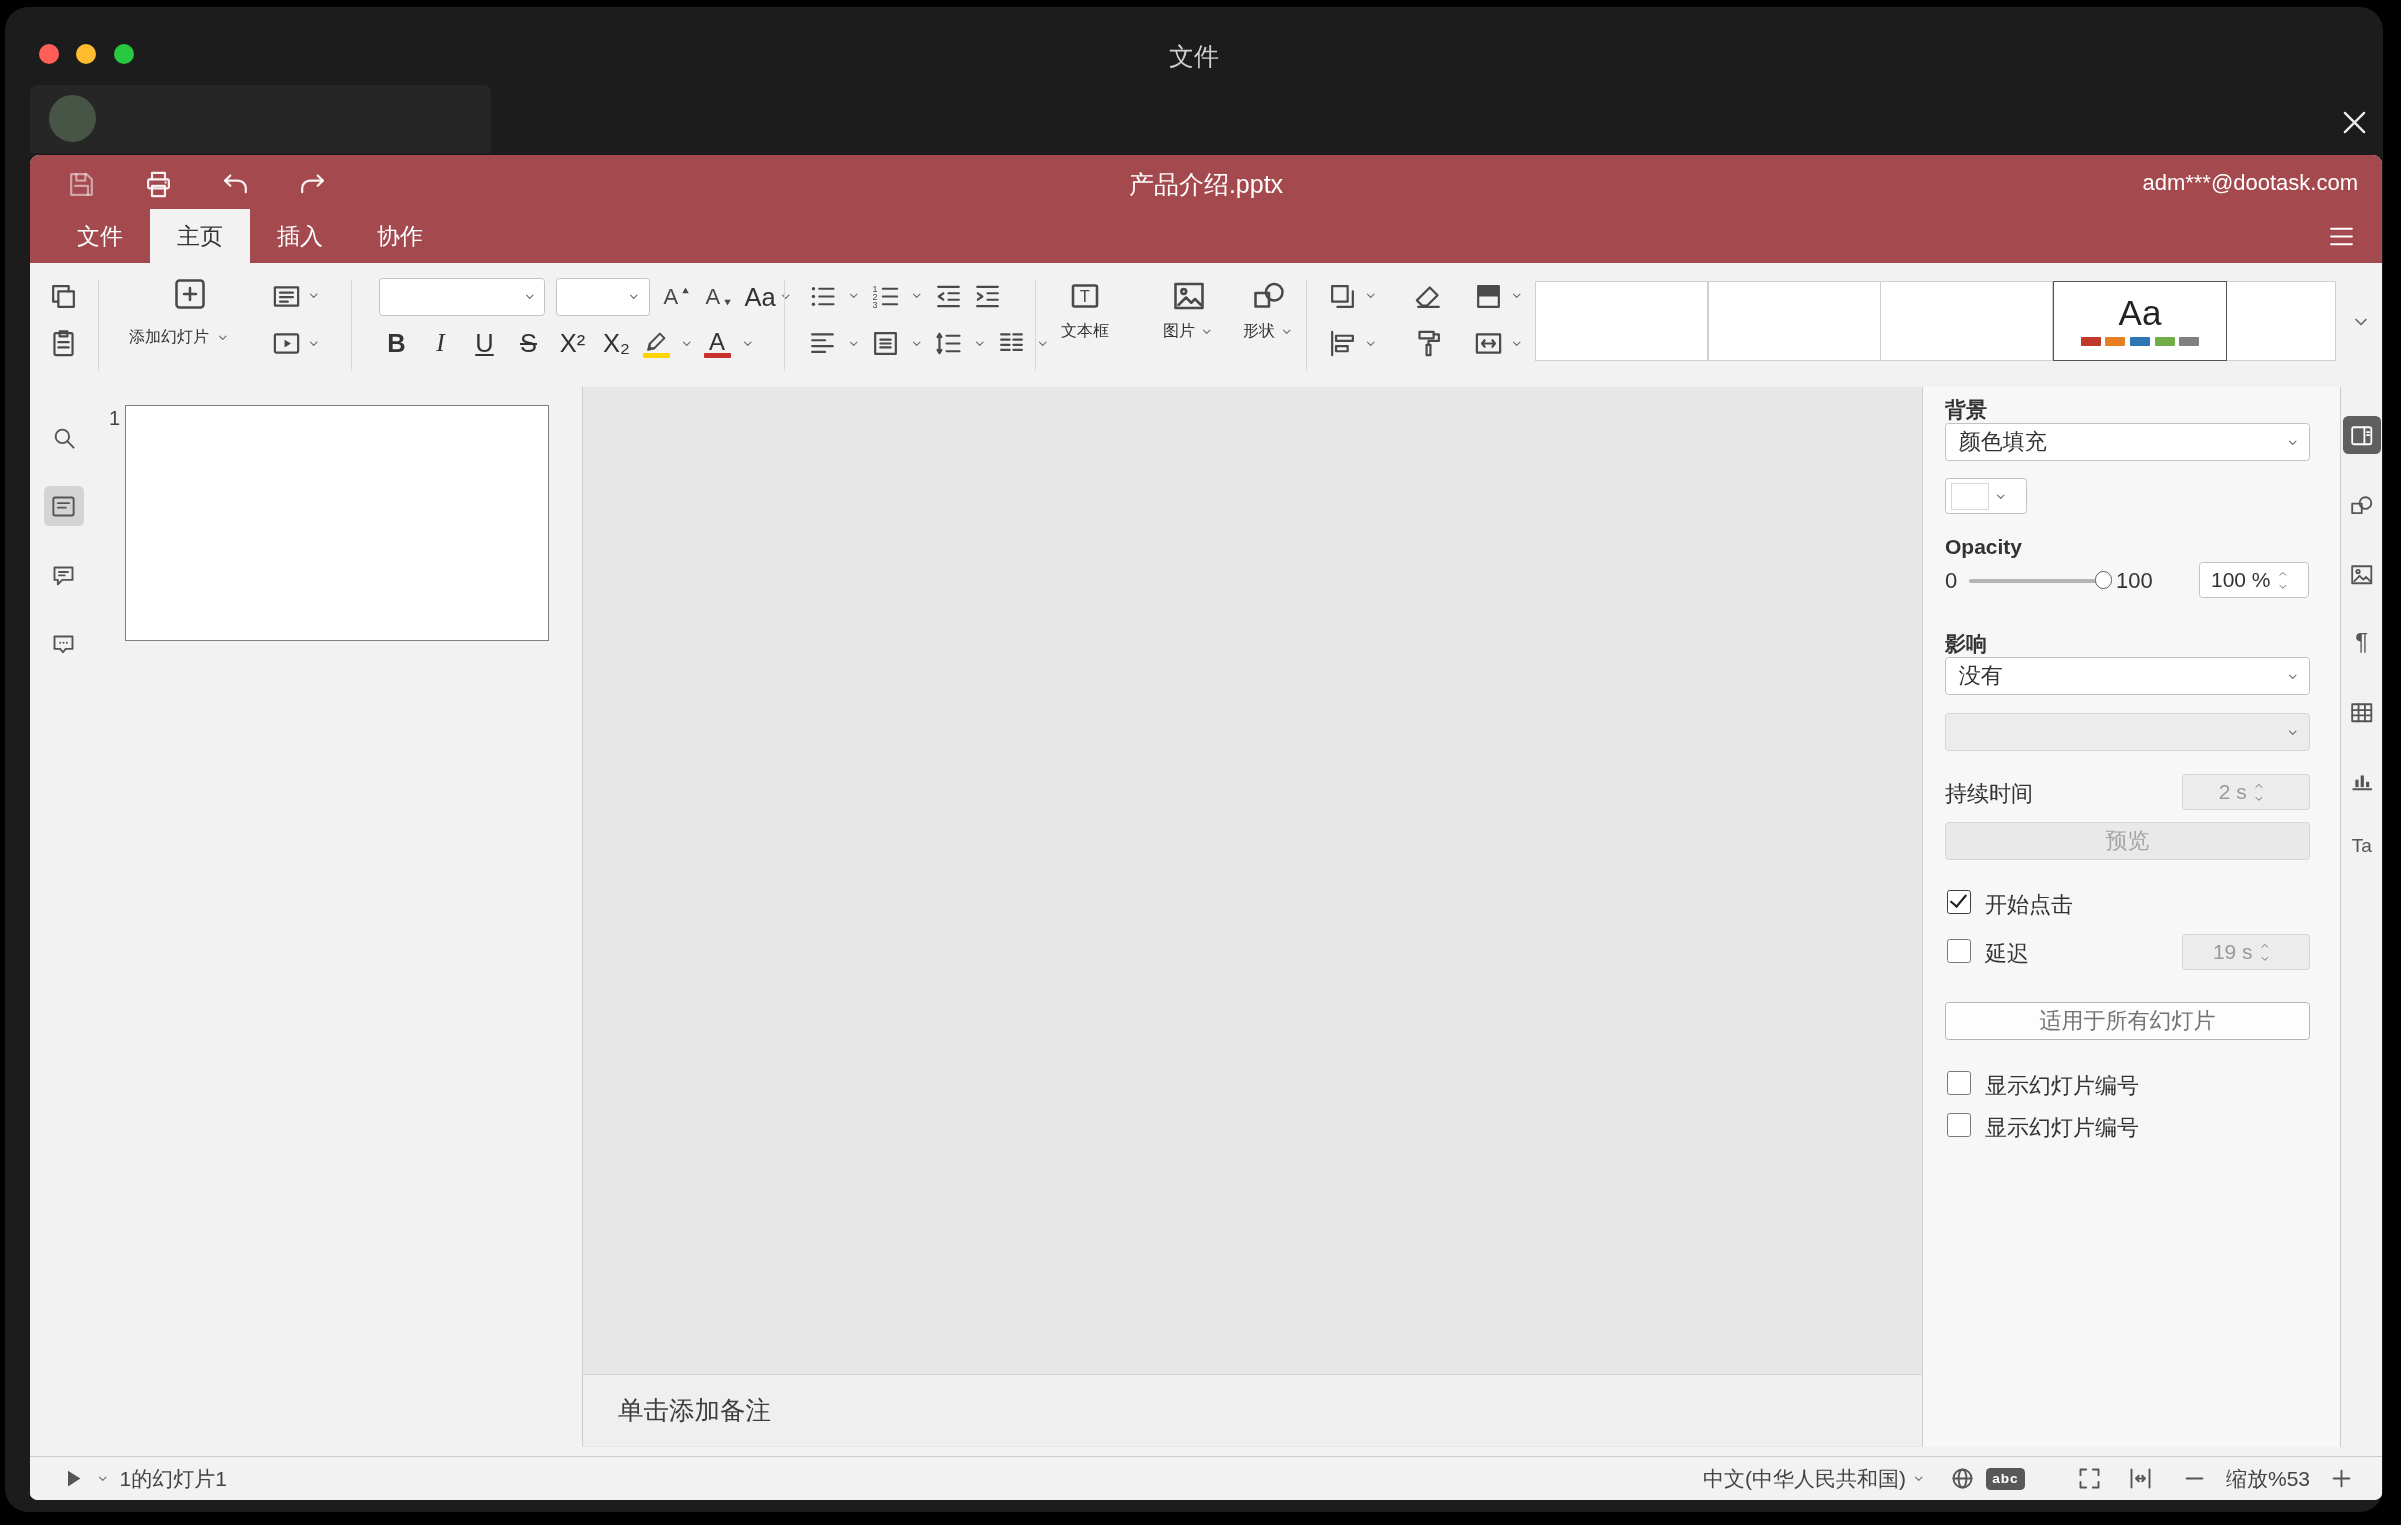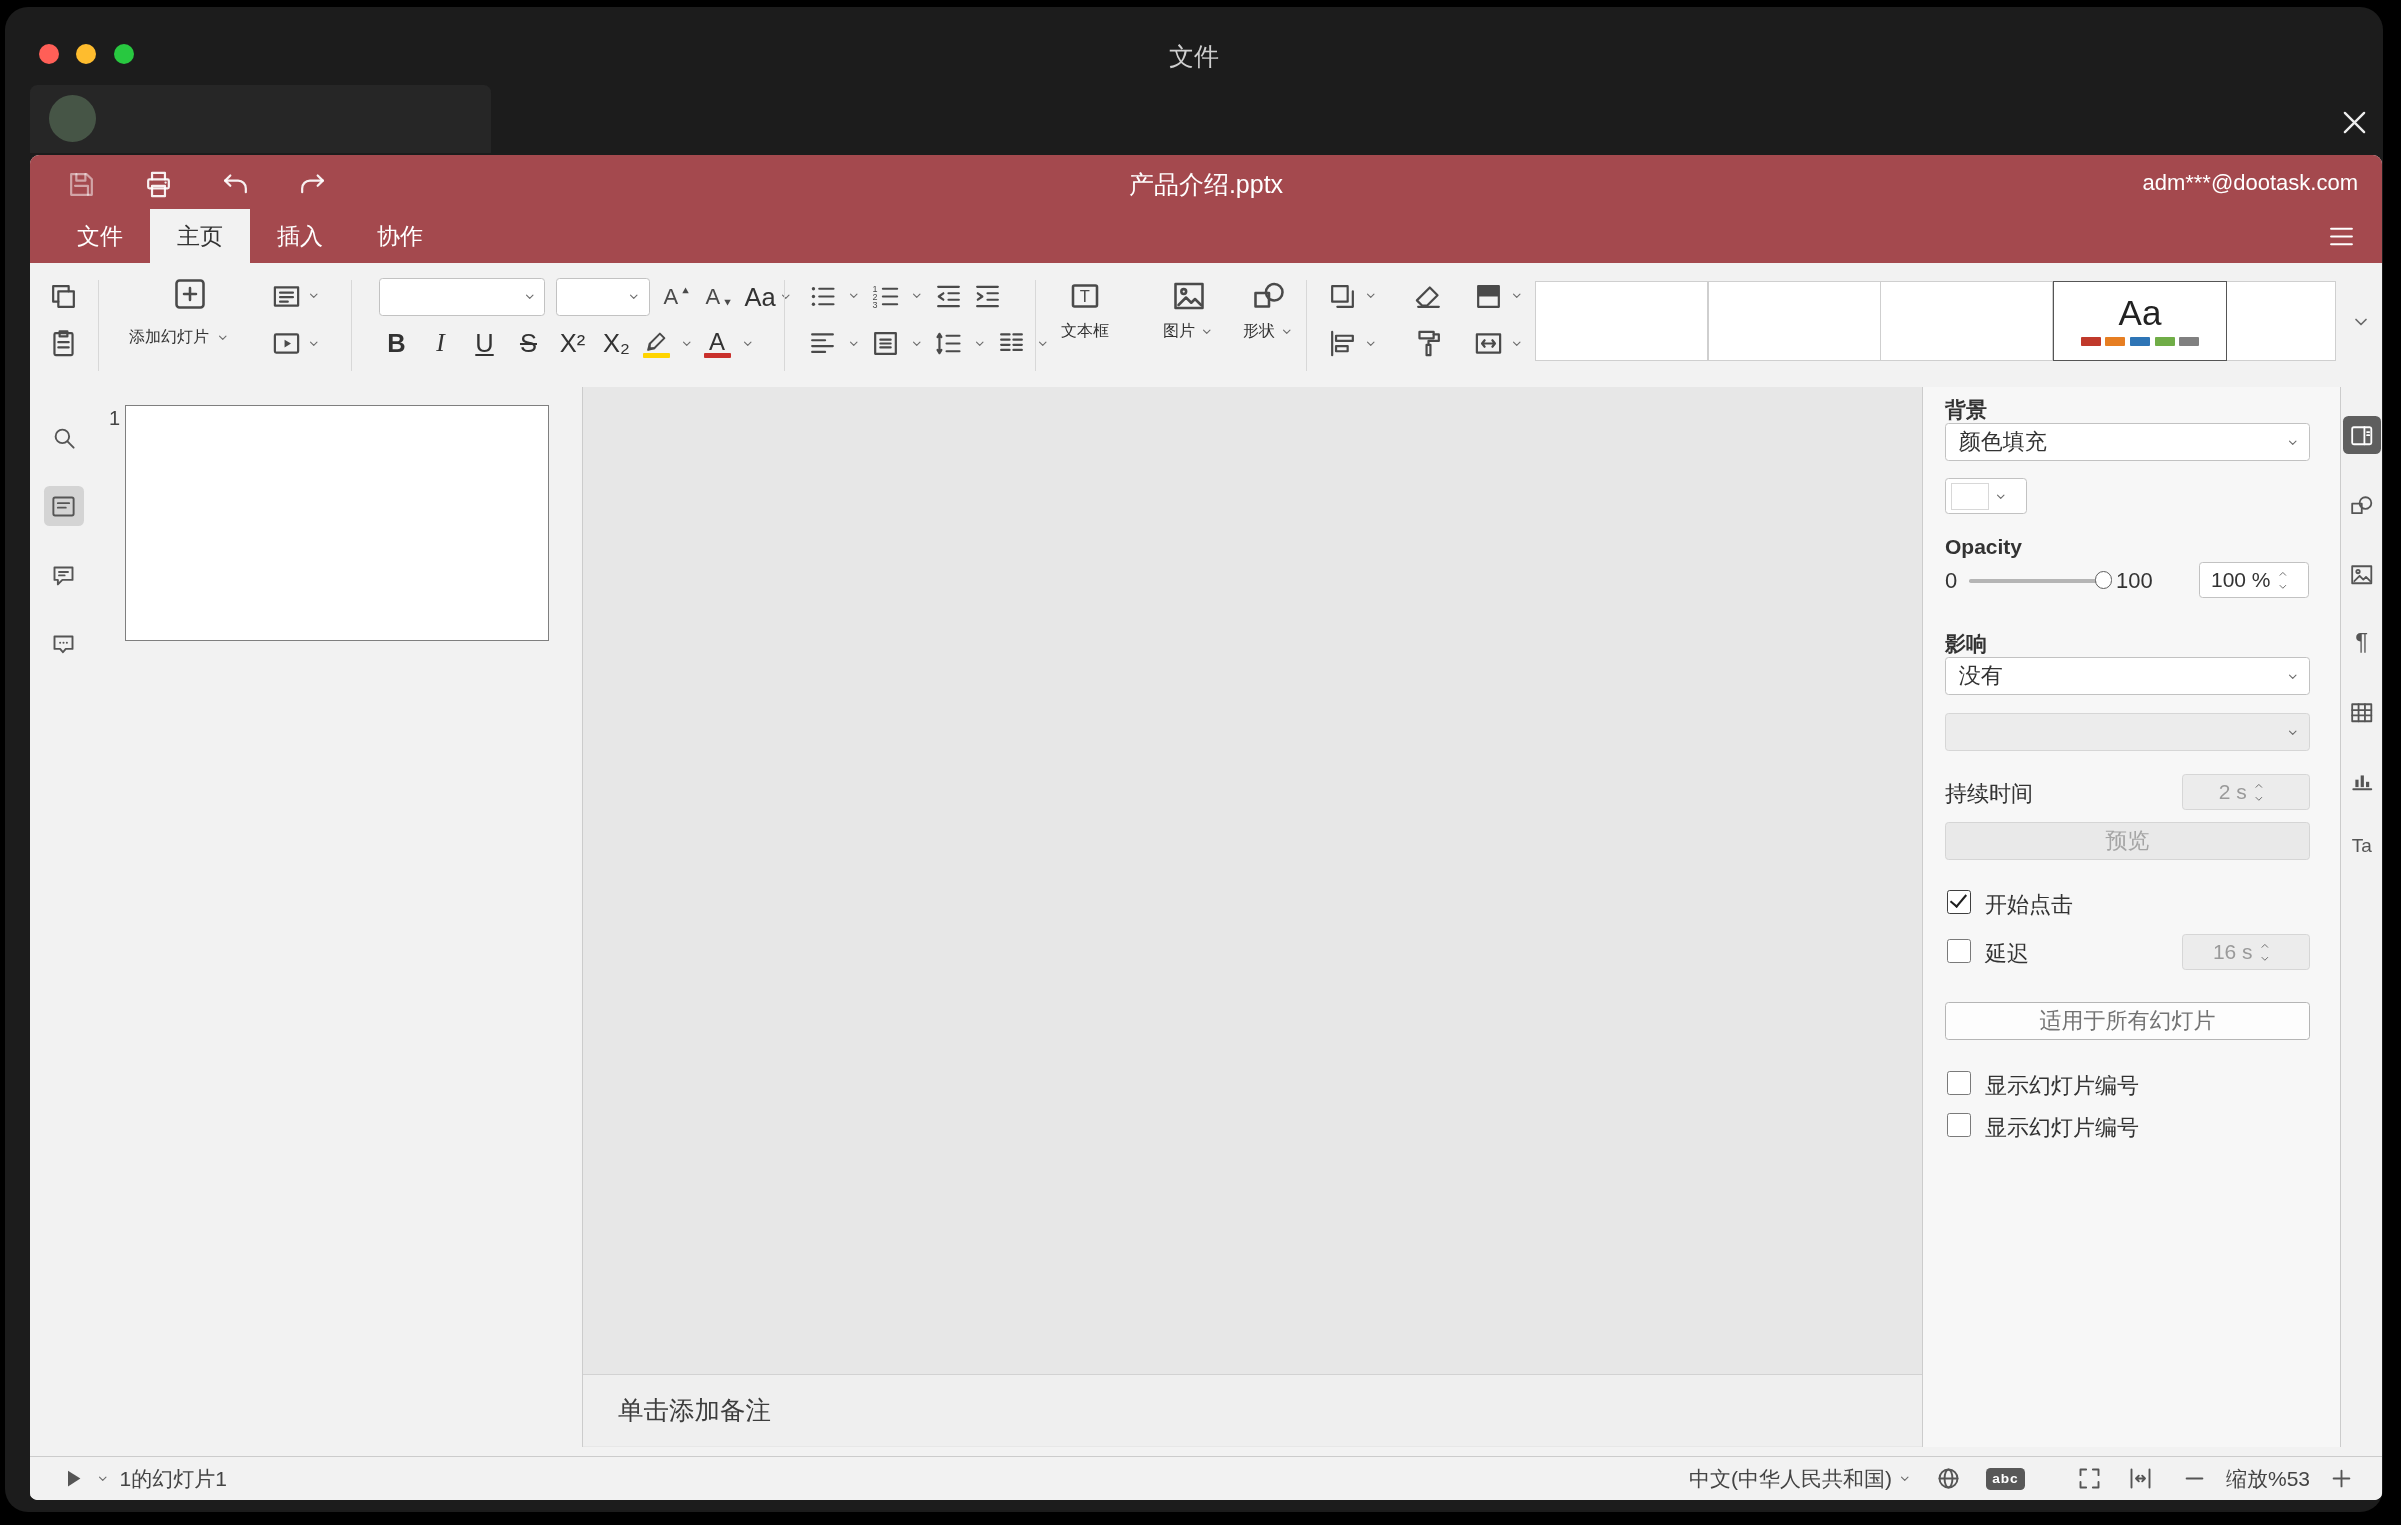--- a/index.html
+++ b/index.html
@@ -647,21 +647,21 @@
         </div>
 
         <div class="btn disabled" style="left:22px;top:435px;width:365px">预览</div>
 
         <div class="cb on" style="left:24px;top:503px"></div>
         <div class="ptext" style="position:absolute;left:62px;top:503px">开始点击</div>
 
         <div class="cb" style="left:24px;top:552px"></div>
         <div class="ptext" style="position:absolute;left:62px;top:552px">延迟</div>
         <div class="spin disabled" style="left:259px;top:547px;width:128px">
-          <span>16 s</span>
+          <span>19 s</span>
           <span class="arr">
               <span class="chev up ic">
                 <svg viewBox="0 0 24 24" fill="none" stroke="currentColor" stroke-width="1.7" stroke-linecap="round" stroke-linejoin="round">
                   <path d="M7 9.5l5 5 5-5"></path>
                 </svg>
               </span>
               <span class="chev ic">
                 <svg viewBox="0 0 24 24" fill="none" stroke="currentColor" stroke-width="1.7" stroke-linecap="round" stroke-linejoin="round">
                   <path d="M7 9.5l5 5 5-5"></path>
                 </svg>
@@ -752,21 +752,21 @@
               <path d="M7 9.5l5 5 5-5"></path>
             </svg>
           </span>
         <span class="sb-ic ic" style="margin-left:22px">
             <svg viewBox="0 0 24 24" fill="none" stroke="currentColor" stroke-width="1.7" stroke-linecap="round" stroke-linejoin="round">
               <circle cx="12" cy="12" r="8"></circle>
               <ellipse cx="12" cy="12" rx="3.5" ry="8"></ellipse>
               <path d="M4 12h16"></path>
             </svg>
           </span>
-        <span class="abcbadge" style="margin-left:24px">abc</span>
+        <span class="abcbadge" style="margin-left:10px">abc</span>
         <span class="sb-ic ic" style="margin-left:51px">
             <svg viewBox="0 0 24 24" fill="none" stroke="currentColor" stroke-width="1.7" stroke-linecap="round" stroke-linejoin="round">
               <path d="M4 9V4h5M15 4h5v5M20 15v5h-5M9 20H4v-5"></path>
             </svg>
           </span>
         <span class="sb-ic ic" style="margin-left:24px">
             <svg viewBox="0 0 24 24" fill="none" stroke="currentColor" stroke-width="1.7" stroke-linecap="round" stroke-linejoin="round">
               <path d="M4 4v16M20 4v16M8 12h8M10.5 9.5 8 12l2.5 2.5M13.5 9.5 16 12l-2.5 2.5"></path>
             </svg>
           </span>

